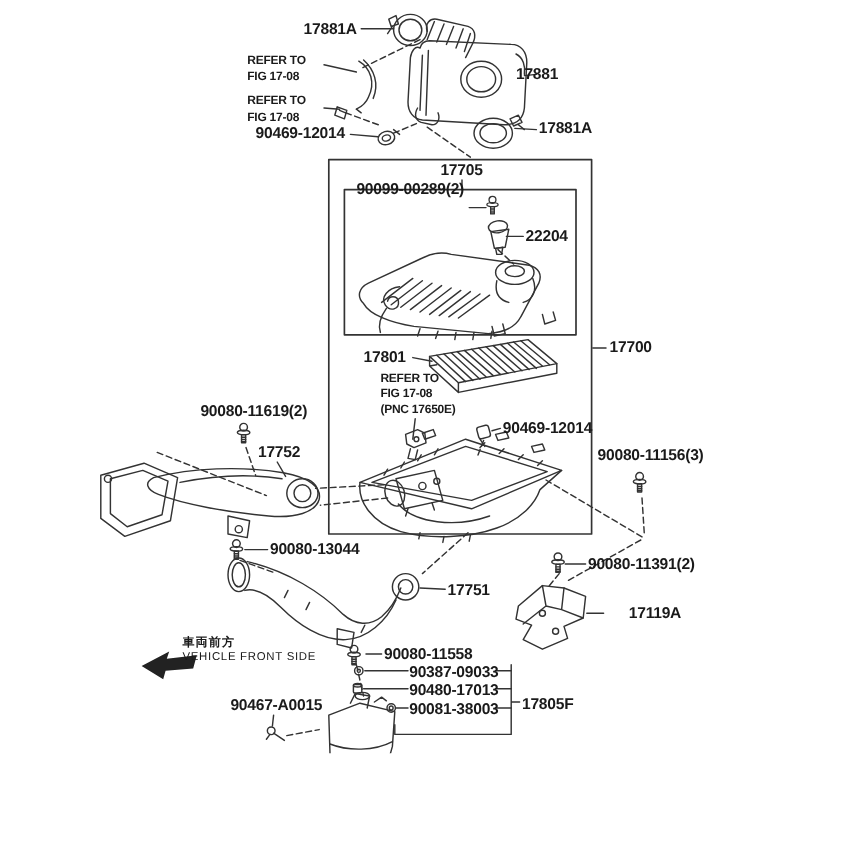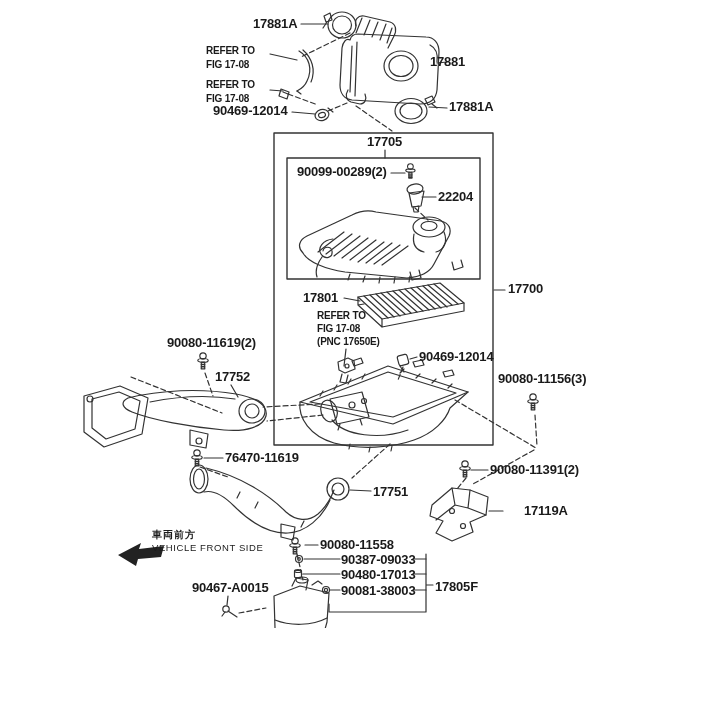--- a/index.html
+++ b/index.html
@@ -272,35 +272,35 @@
     <span class="line">FIG 17-08</span>
   </div>
   <div class="lbl sm" style="left:206px;top:78px">
     <span class="line">REFER TO</span>
     <span class="line">FIG 17-08</span>
   </div>
   <div class="lbl" style="left:213px;top:104px">90469-12014</div>
   <div class="lbl" style="left:449px;top:100px">17881A</div>
 
   <div class="lbl" style="left:367px;top:135px">17705</div>
-  <div class="lbl" style="left:297px;top:165px">90099-00289(2)</div>
+  <div class="lbl" style="left:297px;top:151px">90099-00289(2)</div>
   <div class="lbl" style="left:438px;top:190px">22204</div>
 
   <div class="lbl" style="left:303px;top:291px">17801</div>
   <div class="lbl sm refer3" style="left:317px;top:309px">
     <span class="line">REFER TO</span>
     <span class="line">FIG 17-08</span>
     <span class="line">(PNC 17650E)</span>
   </div>
   <div class="lbl" style="left:419px;top:350px">90469-12014</div>
   <div class="lbl" style="left:508px;top:282px">17700</div>
 
   <div class="lbl" style="left:167px;top:336px">90080-11619(2)</div>
   <div class="lbl" style="left:215px;top:370px">17752</div>
-  <div class="lbl" style="left:225px;top:451px">76470-11619</div>
+  <div class="lbl" style="left:225px;top:451px">90080-13044</div>
 
   <div class="lbl" style="left:498px;top:372px">90080-11156(3)</div>
   <div class="lbl" style="left:490px;top:463px">90080-11391(2)</div>
   <div class="lbl" style="left:524px;top:504px">17119A</div>
 
   <div class="lbl" style="left:373px;top:485px">17751</div>
   <div class="lbl" style="left:320px;top:538px">90080-11558</div>
   <div class="lbl" style="left:341px;top:553px">90387-09033</div>
   <div class="lbl" style="left:341px;top:568px">90480-17013</div>
   <div class="lbl" style="left:341px;top:584px">90081-38003</div>

